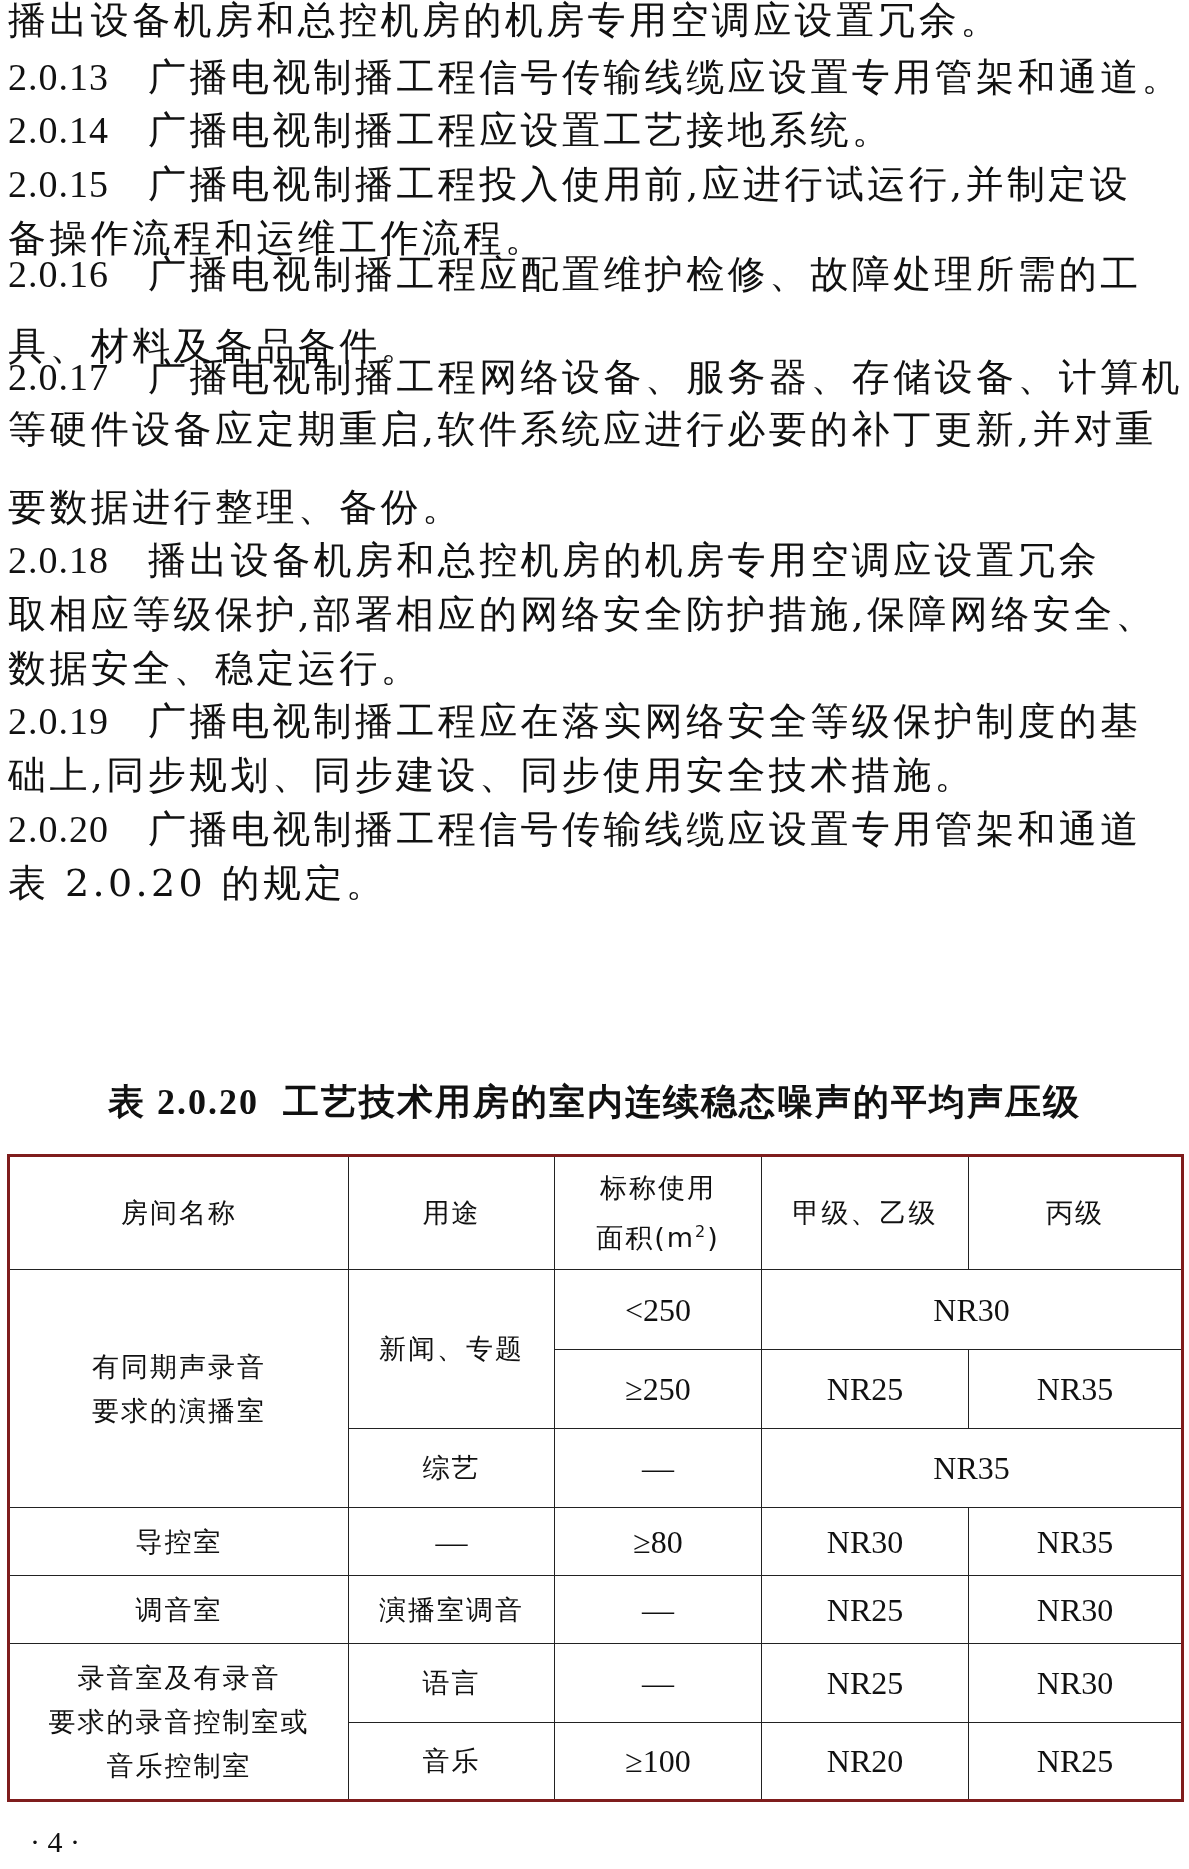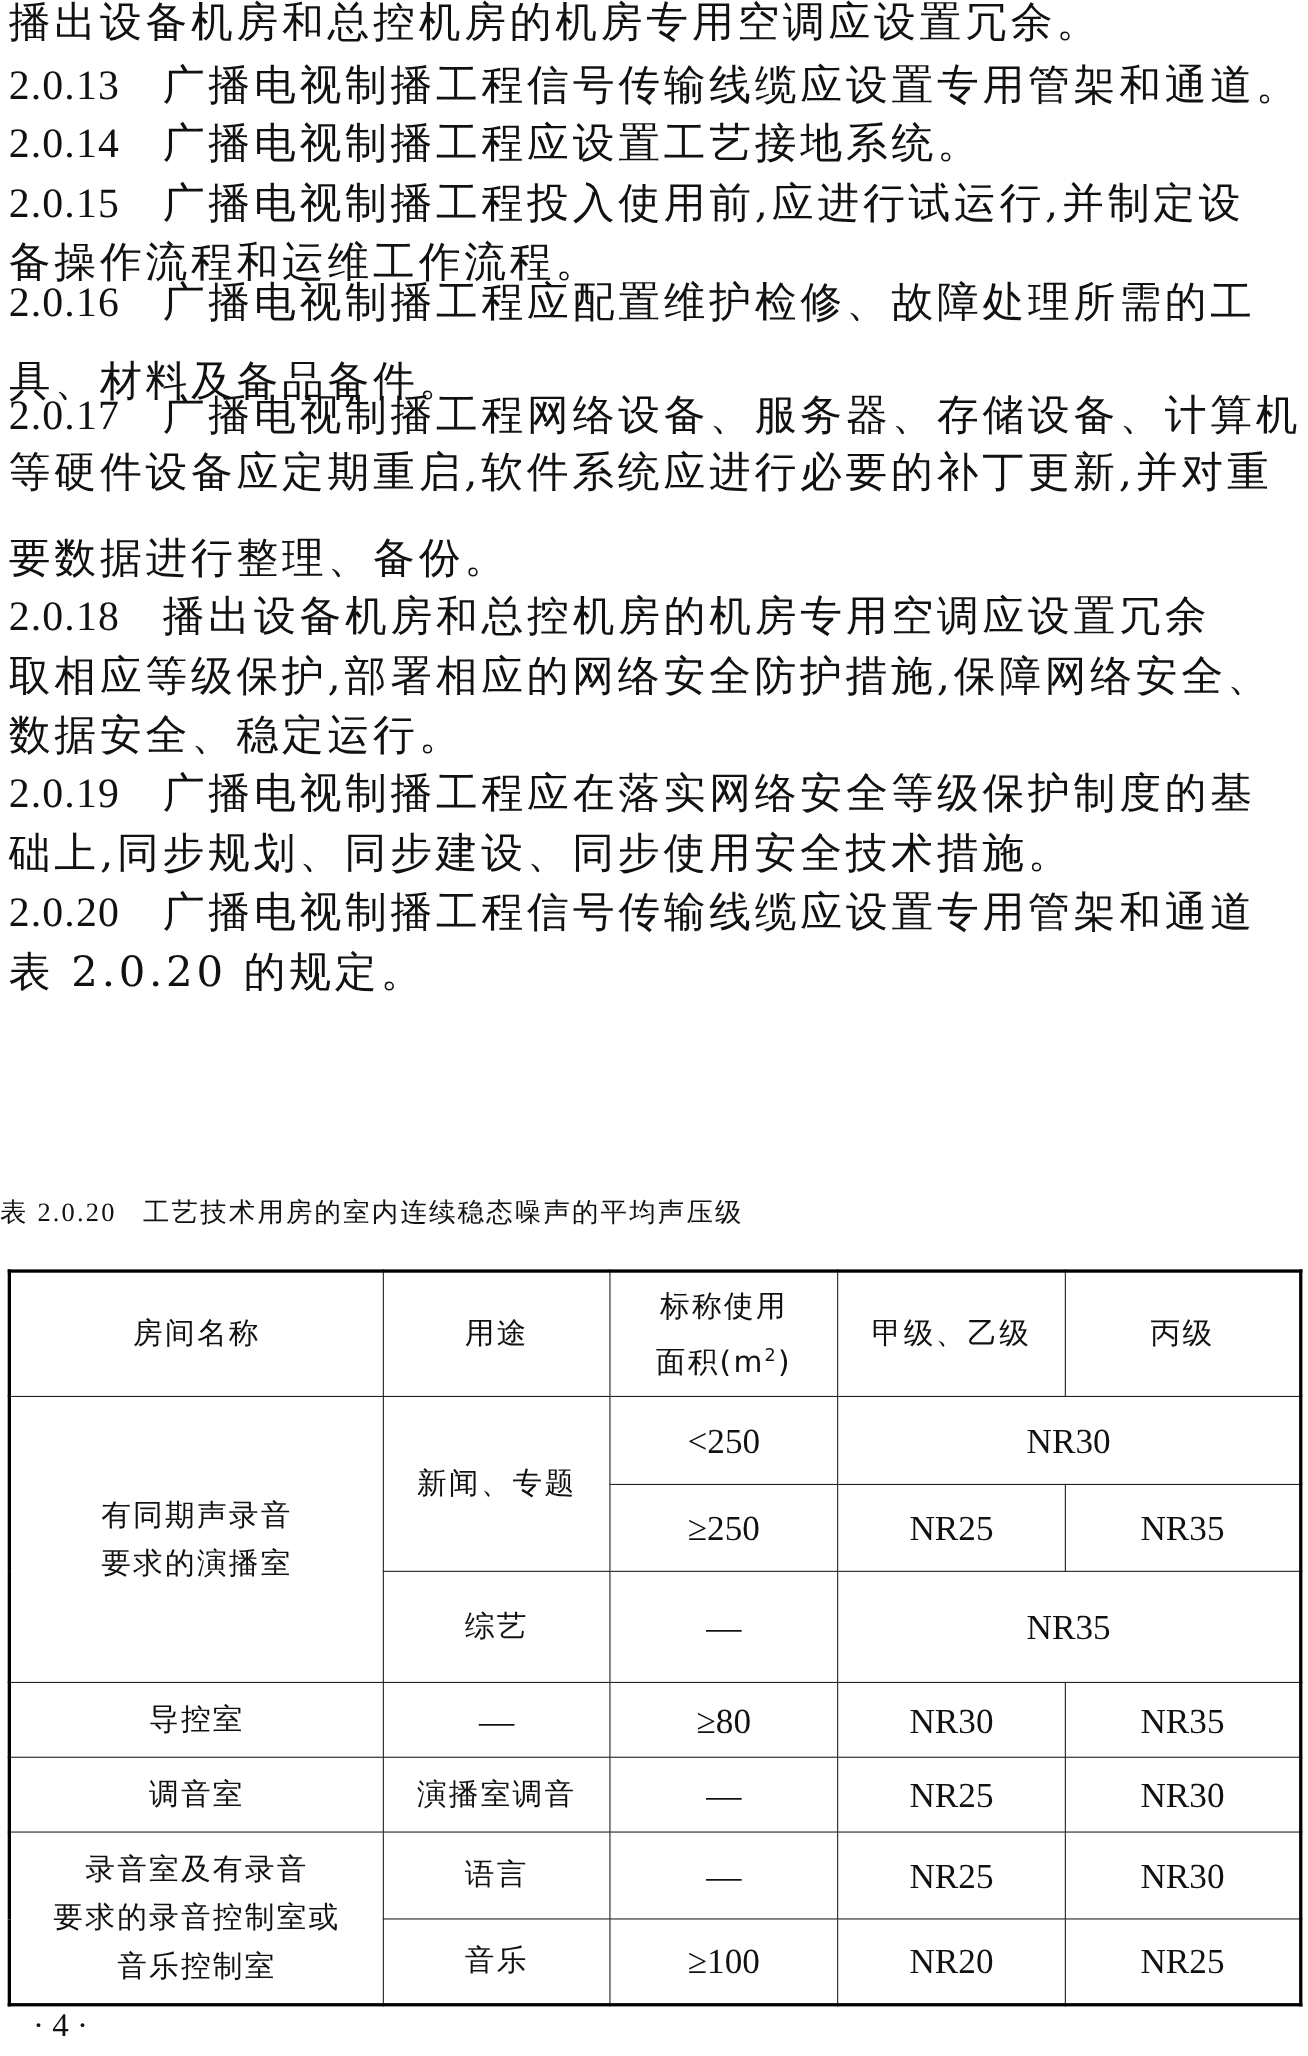--- a/index.html
+++ b/index.html
@@ -13,29 +13,29 @@
     font-size: 38px; line-height: 64px; height: 64px;
     letter-spacing: 3.4px;
   }
   .clause-no {
     font-family: "Liberation Serif", "DejaVu Serif", serif;
     font-weight: normal; letter-spacing: 1px;
     display: inline-block; width: 140px;
   }
   .table-caption {
     position: absolute; left: 0; width: 1189px; top: 1082px;
-    text-align: left; font-size: 24px; font-weight: normal;
+    text-align: center; font-size: 36px; font-weight: bold;
     letter-spacing: 2px; line-height: 40px;
     font-family: "DejaVu Sans", "Liberation Sans", sans-serif;
   }
   .caption-no { font-family: "Liberation Serif", serif; margin-right: 24px; }
   table.noise {
     position: absolute; left: 7px; top: 1154px; width: 1174px;
     border-collapse: collapse; table-layout: fixed;
-    border: 3px solid #000000;
+    border: 3px solid #7f1d1d;
   }
   table.noise td, table.noise th {
     border: 1.5px solid #222;
     text-align: center; vertical-align: middle;
     font-size: 27px; font-weight: normal; line-height: 44px;
     padding: 0 6px; letter-spacing: 2px;
     font-family: "DejaVu Sans", "Liberation Sans", sans-serif;
   }
   table.noise thead tr { height: 114px; }
   table.noise td.num { font-family: "Liberation Serif", "DejaVu Serif", serif; font-size: 32px; letter-spacing: 0; }
@@ -134,21 +134,21 @@
       </td>
       <td rowspan="2">新闻、专题</td>
       <td class="num">&lt;250</td>
       <td class="num" colspan="2">NR30</td>
     </tr>
     <tr style="height:79px">
       <td class="num">≥250</td>
       <td class="num">NR25</td>
       <td class="num">NR35</td>
     </tr>
-    <tr style="height:101px">
+    <tr style="height:79px">
       <td>综艺</td>
       <td class="num">—</td>
       <td class="num" colspan="2">NR35</td>
     </tr>
     <tr style="height:68px">
       <td>导控室</td>
       <td class="num">—</td>
       <td class="num">≥80</td>
       <td class="num">NR30</td>
       <td class="num">NR35</td>

